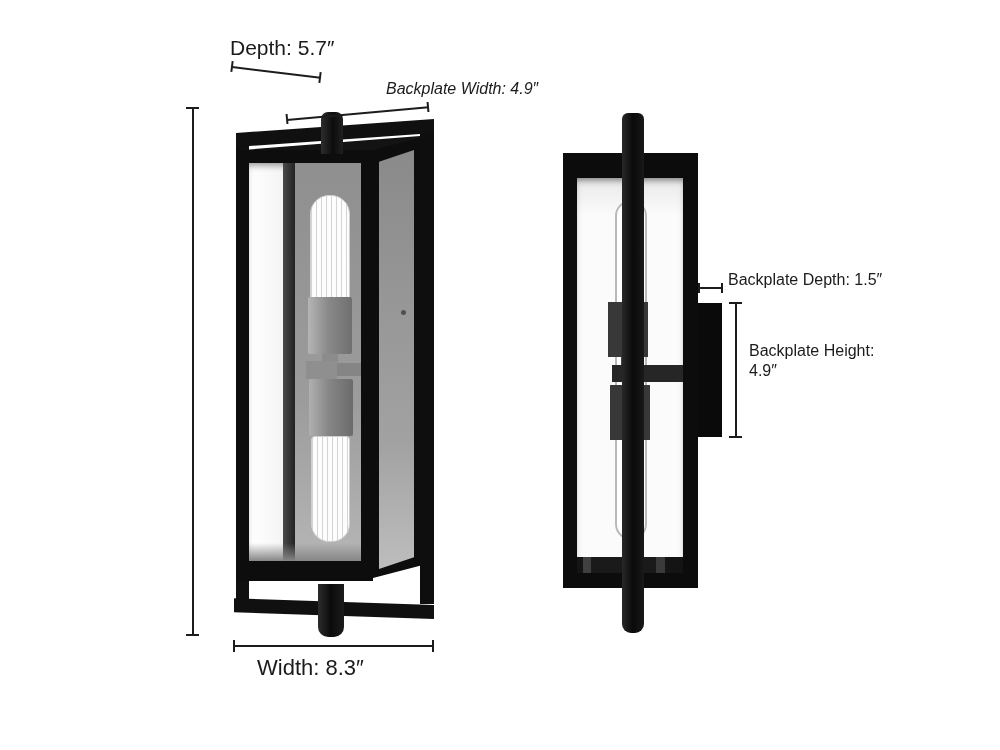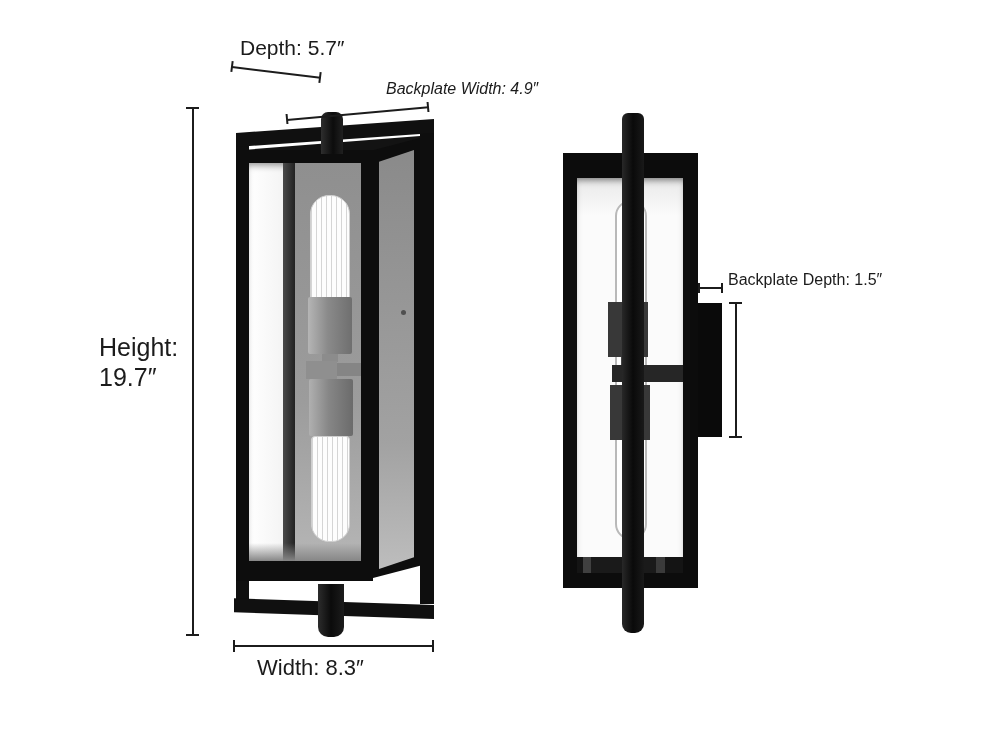--- a/index.html
+++ b/index.html
@@ -15,21 +15,21 @@
   .lbl{color:#1b1b1b;white-space:nowrap;}
 
   .height-line{left:192px;top:108px;width:2px;height:527px;}
   .height-tick-t{left:186px;top:107px;width:13px;height:2px;}
   .height-tick-b{left:186px;top:634px;width:13px;height:2px;}
   .height-label{left:99px;top:332px;font-size:25px;line-height:30px;}
 
   .depth-line{left:232px;top:66px;width:89px;height:2px;transform:rotate(7deg);transform-origin:left center;}
   .depth-tick-l{left:231px;top:61px;width:2px;height:11px;transform:rotate(7deg);}
   .depth-tick-r{left:319px;top:72px;width:2px;height:11px;transform:rotate(7deg);}
-  .depth-label{left:240px;top:36px;font-size:21px;}
+  .depth-label{left:230px;top:36px;font-size:21px;}
 
   .bpw-line{left:287px;top:119px;width:142px;height:2px;transform:rotate(-5.2deg);transform-origin:left center;}
   .bpw-tick-l{left:286px;top:114px;width:2px;height:10px;transform:rotate(-5.2deg);}
   .bpw-tick-r{left:427px;top:102px;width:2px;height:10px;transform:rotate(-5.2deg);}
   .bpw-label{left:386px;top:80px;font-size:16px;font-style:italic;}
 
   .width-line{left:234px;top:645px;width:199px;height:2px;}
   .width-tick-l{left:233px;top:640px;width:2px;height:12px;}
   .width-tick-r{left:432px;top:640px;width:2px;height:12px;}
   .width-label{left:257px;top:655px;font-size:22px;}
@@ -144,24 +144,20 @@
     <div class="rf-floor"></div>
     <div class="rf-backplate"></div>
     <div class="rf-rail"></div>
   </div>
 
   <div class="group">
 
     <div class="dl height-line"></div>
     <div class="dl height-tick-t"></div>
     <div class="dl height-tick-b"></div>
-    <div class="lbl height-label">
-      <div style="position:static">Height:</div>
-      <div style="position:static">19.7″</div>
-    </div>
 
     <div class="dl depth-line"></div>
     <div class="dl depth-tick-l"></div>
     <div class="dl depth-tick-r"></div>
     <div class="lbl depth-label">Depth: 5.7″</div>
 
     <div class="dl bpw-line"></div>
     <div class="dl bpw-tick-l"></div>
     <div class="dl bpw-tick-r"></div>
     <div class="lbl bpw-label">Backplate Width: 4.9″</div>
@@ -172,15 +168,19 @@
     <div class="lbl width-label">Width: 8.3″</div>
 
     <div class="dl bpd-line"></div>
     <div class="dl bpd-tick-l"></div>
     <div class="dl bpd-tick-r"></div>
     <div class="lbl bpd-label">Backplate Depth: 1.5″</div>
 
     <div class="dl bph-line"></div>
     <div class="dl bph-tick-t"></div>
     <div class="dl bph-tick-b"></div>
+    <div class="lbl bph-label">
+      <div style="position:static">Backplate Height:</div>
+      <div style="position:static">4.9″</div>
+    </div>
 
   </div>
 </div>
 
 </body></html>

